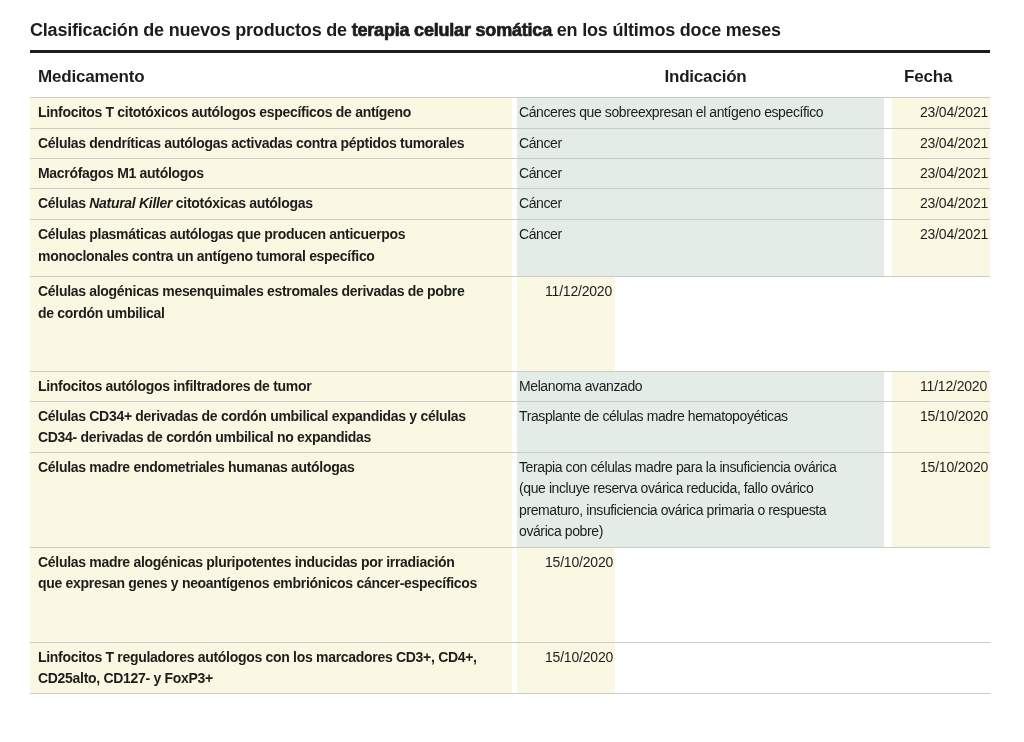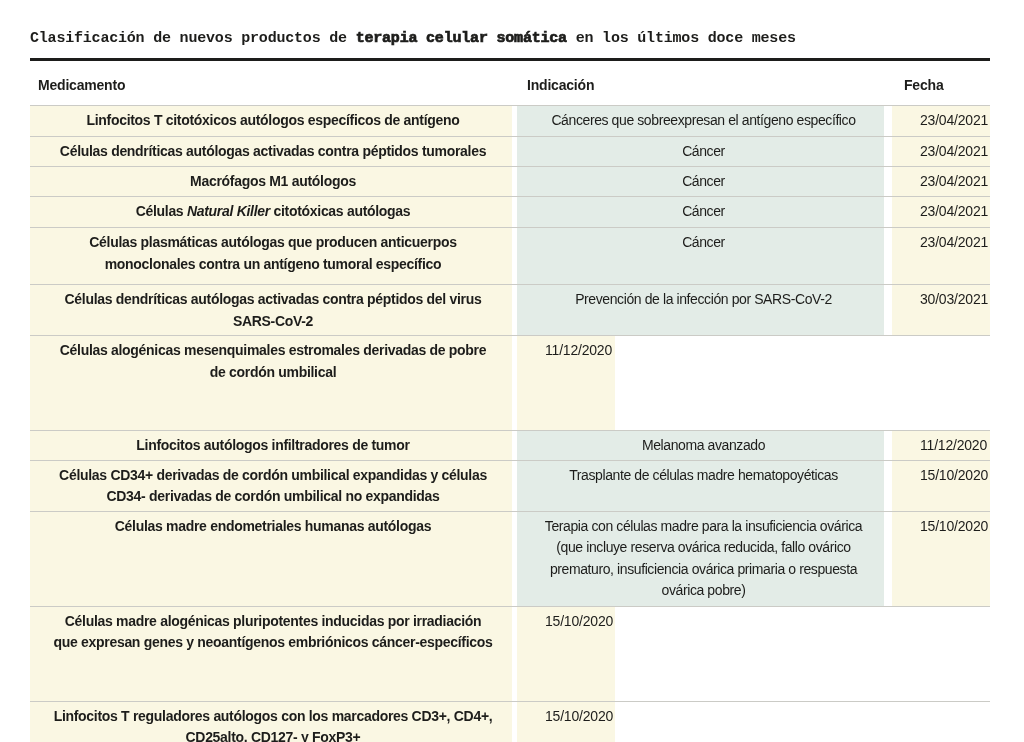--- a/index.html
+++ b/index.html
@@ -13,61 +13,59 @@
   html,body{background:#ffffff;}
   body{
     width:1024px;height:742px;overflow:hidden;
     font-family:"Liberation Sans", sans-serif;
     color:var(--text);
   }
   .content{
     position:absolute;left:30px;top:0;width:960px;
   }
   .title{
-    margin-top:25px;
-    font-size:15px;line-height:27px;
+    margin-top:17px;
+    font-size:18px;line-height:27px;
     font-weight:700;letter-spacing:-0.2px;
     white-space:nowrap;
-    font-family:Liberation Mono, monospace;
   }
   .title .hl{
     font-weight:700;
     -webkit-text-stroke:0.7px currentColor;
   }
   .rule{
     margin-top:6px;height:3px;background:var(--rule);
   }
   .thead{
     display:flex;margin-top:15px;
-    font-weight:700;font-size:14px;line-height:18px;letter-spacing:-0.2px;
+    font-weight:700;font-size:17px;line-height:18px;letter-spacing:-0.2px;
   }
   .tbody{margin-top:11px;border-bottom:1px solid var(--separator);}
   .row{
     display:flex;border-top:1px solid var(--separator);
   }
   .c-med{width:482px;margin-right:5px;}
   .c-ind{width:367px;margin-right:8px;}
   .c-fec{width:98px;}
   .th.c-med{padding-left:8px;}
-  .th.c-ind{padding-left:10px;}
+  .th.c-ind{padding-left:10px;text-align:center;}
   .th.c-fec{padding-left:12px;}
   .cell{
     font-size:14px;line-height:21.5px;
     padding:4px 4px 3px 8px;
     white-space:pre-line;
   }
   .cell.c-med{
     background:var(--cream);
-    font-weight:700;letter-spacing:-0.3px;text-align:center;
+    font-weight:700;letter-spacing:-0.3px;
   }
   .cell.c-ind{
     background:var(--teal);
     letter-spacing:-0.4px;
-    padding-left:10px;
-    text-align:center;
+    padding-left:2px;
   }
   .cell.c-fec{
     background:var(--cream);
     letter-spacing:-0.2px;
     padding-left:28px;
   }
   .it{font-style:italic;}
   .r1{min-height:31px}.r2{min-height:30px}.r3{min-height:30px}
   .r4{min-height:31px}.r5{min-height:57px}.r6{min-height:49px}
   .r7{min-height:95px}.r8{min-height:29px}.r9{min-height:50px}
@@ -114,26 +112,20 @@
       <div class="cell c-fec">23/04/2021</div>
     </div>
 
     <div class="row r5">
       <div class="cell c-med">Células plasmáticas autólogas que producen anticuerpos
 monoclonales contra un antígeno tumoral específico</div>
       <div class="cell c-ind">Cáncer</div>
       <div class="cell c-fec">23/04/2021</div>
     </div>
 
-    <div class="row r6">
-      <div class="cell c-med">Células dendríticas autólogas activadas contra péptidos del virus
-SARS-CoV-2</div>
-      <div class="cell c-ind">Prevención de la infección por SARS-CoV-2</div>
-      <div class="cell c-fec">30/03/2021</div>
-    </div>
 
     <div class="row r7">
       <div class="cell c-med">Células alogénicas mesenquimales estromales derivadas de pobre
 de cordón umbilical</div>
       <div class="cell c-fec">11/12/2020</div>
     </div>
 
     <div class="row r8">
       <div class="cell c-med">Linfocitos autólogos infiltradores de tumor</div>
       <div class="cell c-ind">Melanoma avanzado</div>

